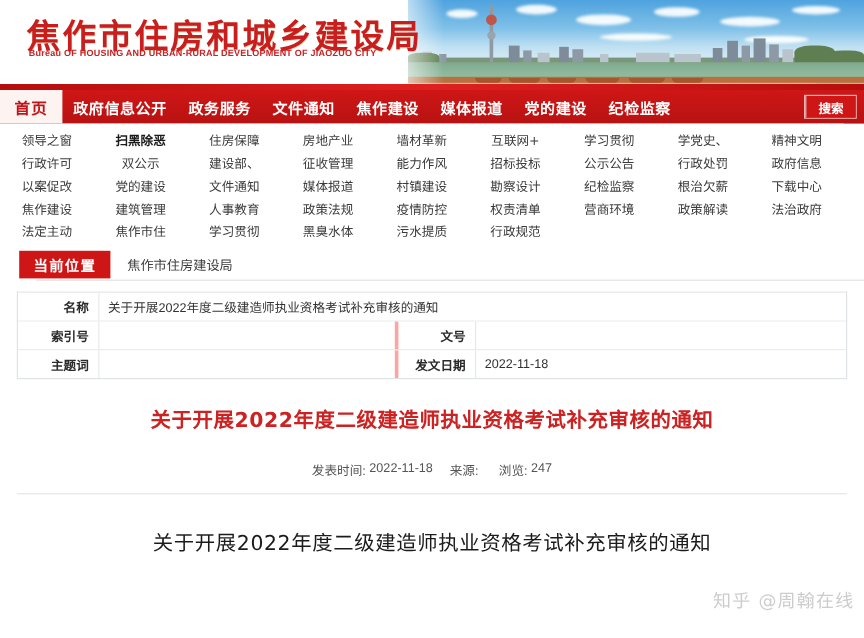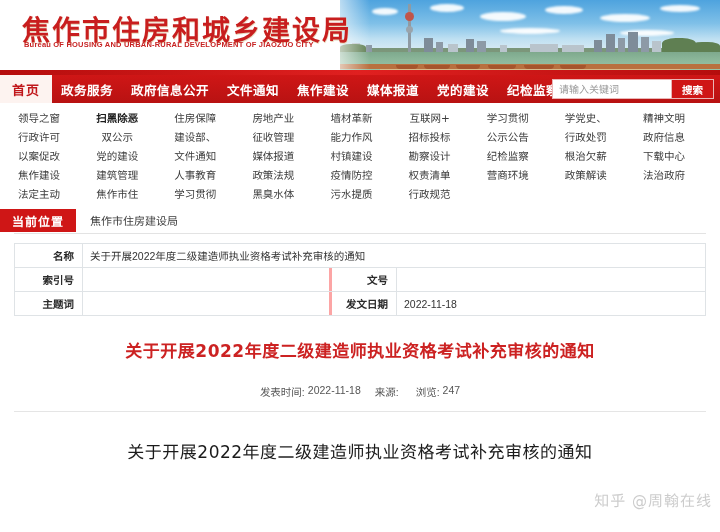--- a/index.html
+++ b/index.html
@@ -246,20 +246,21 @@
   .mm-item.strong { font-weight: bold; color: #1a1a1a; }
 
   
   .crumb-wrap {
     position: relative;
     width: 692px;
     height: 34px;
     display: flex;
     align-items: center;
     background: #fff;
+    margin-left: 16px;
   }
   .crumb-tag {
     background: #cf1616;
     color: #ffffff;
     font-size: 12px;
     font-weight: bold;
     letter-spacing: 1px;
     padding: 4px 12px;
     height: 23px;
     display: flex;
@@ -429,30 +430,29 @@
       <div class="banner-fade-left"></div>
       <div class="banner-redbar-grad"></div>
     </div>
 
     <div class="logo-title">焦作市住房和城乡建设局</div>
     <div class="logo-sub">Bureau OF HOUSING AND URBAN-RURAL DEVELOPMENT OF JIAOZUO CITY</div>
   </div>
 
   <div class="navbar">
     <div class="nav-home">首页</div>
+    <div class="nav-item">政府信息公开</div>
     <div class="nav-item">政务服务</div>
-    <div class="nav-item">政府信息公开</div>
     <div class="nav-item">文件通知</div>
     <div class="nav-item">焦作建设</div>
     <div class="nav-item">媒体报道</div>
     <div class="nav-item">党的建设</div>
     <div class="nav-item">纪检监察</div>
 
     <div class="nav-search">
-      <input type="text" placeholder="请输入关键词" style="">
       <div class="sbtn">搜索</div>
     </div>
   </div>
 
   <div class="megamenu">
 
     <div class="mm-col">
       <div class="mm-item">领导之窗</div>
       <div class="mm-item">行政许可</div>
       <div class="mm-item">以案促改</div>

